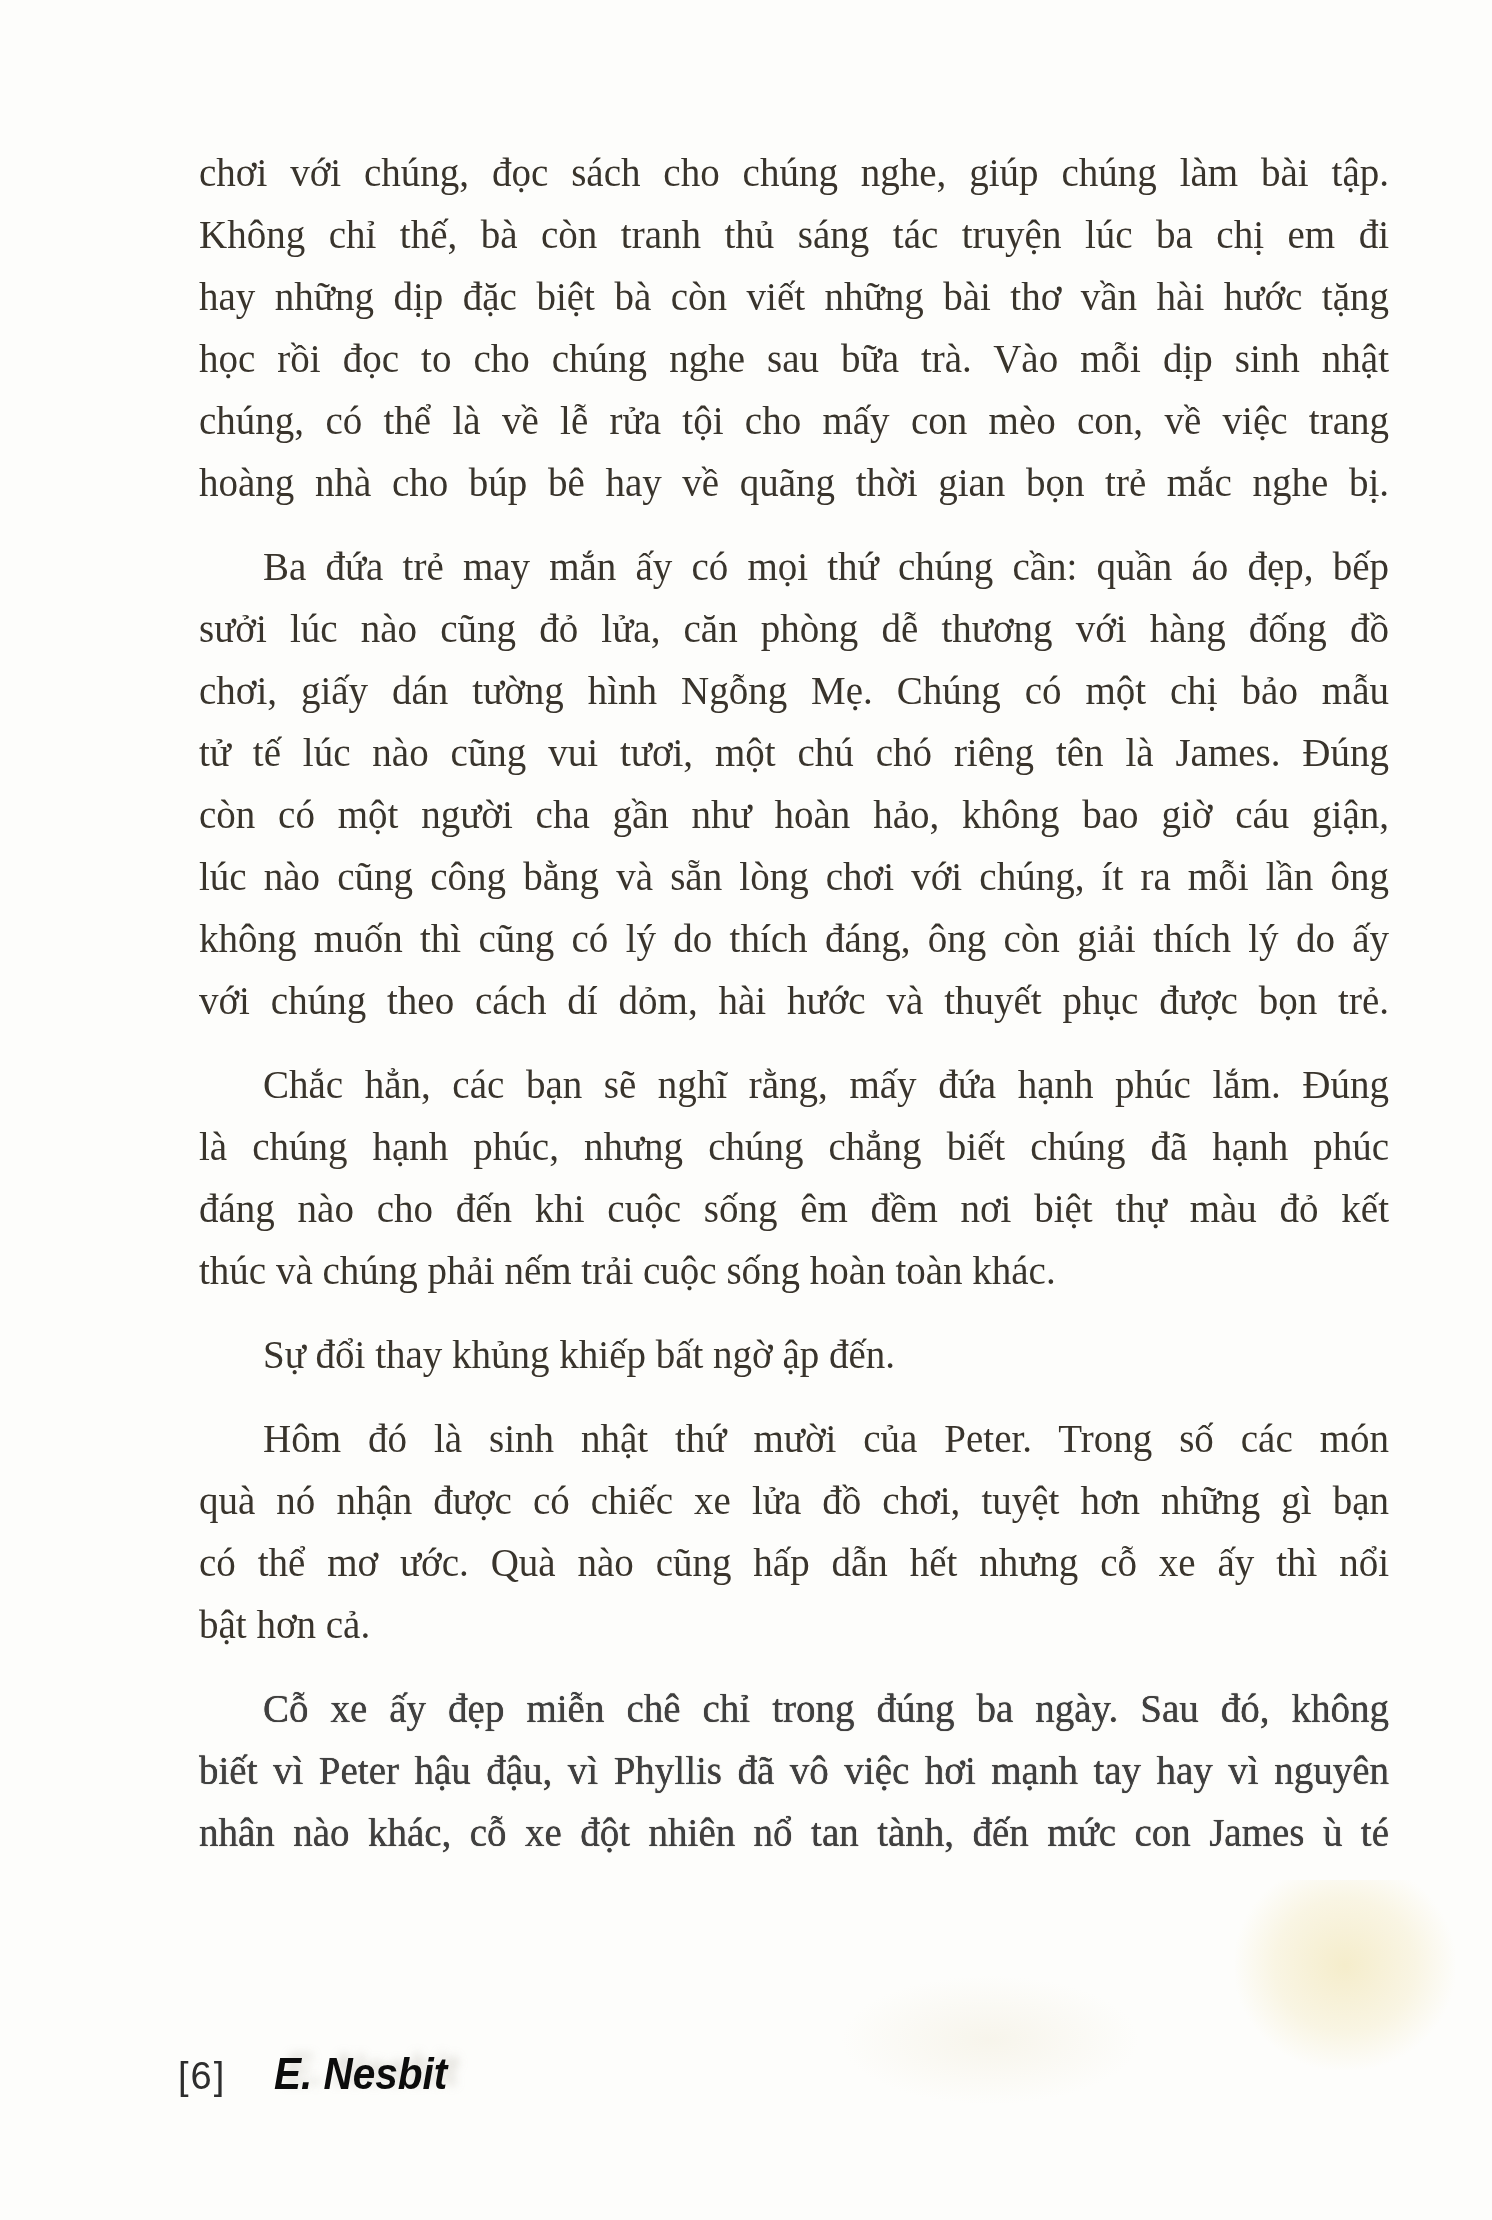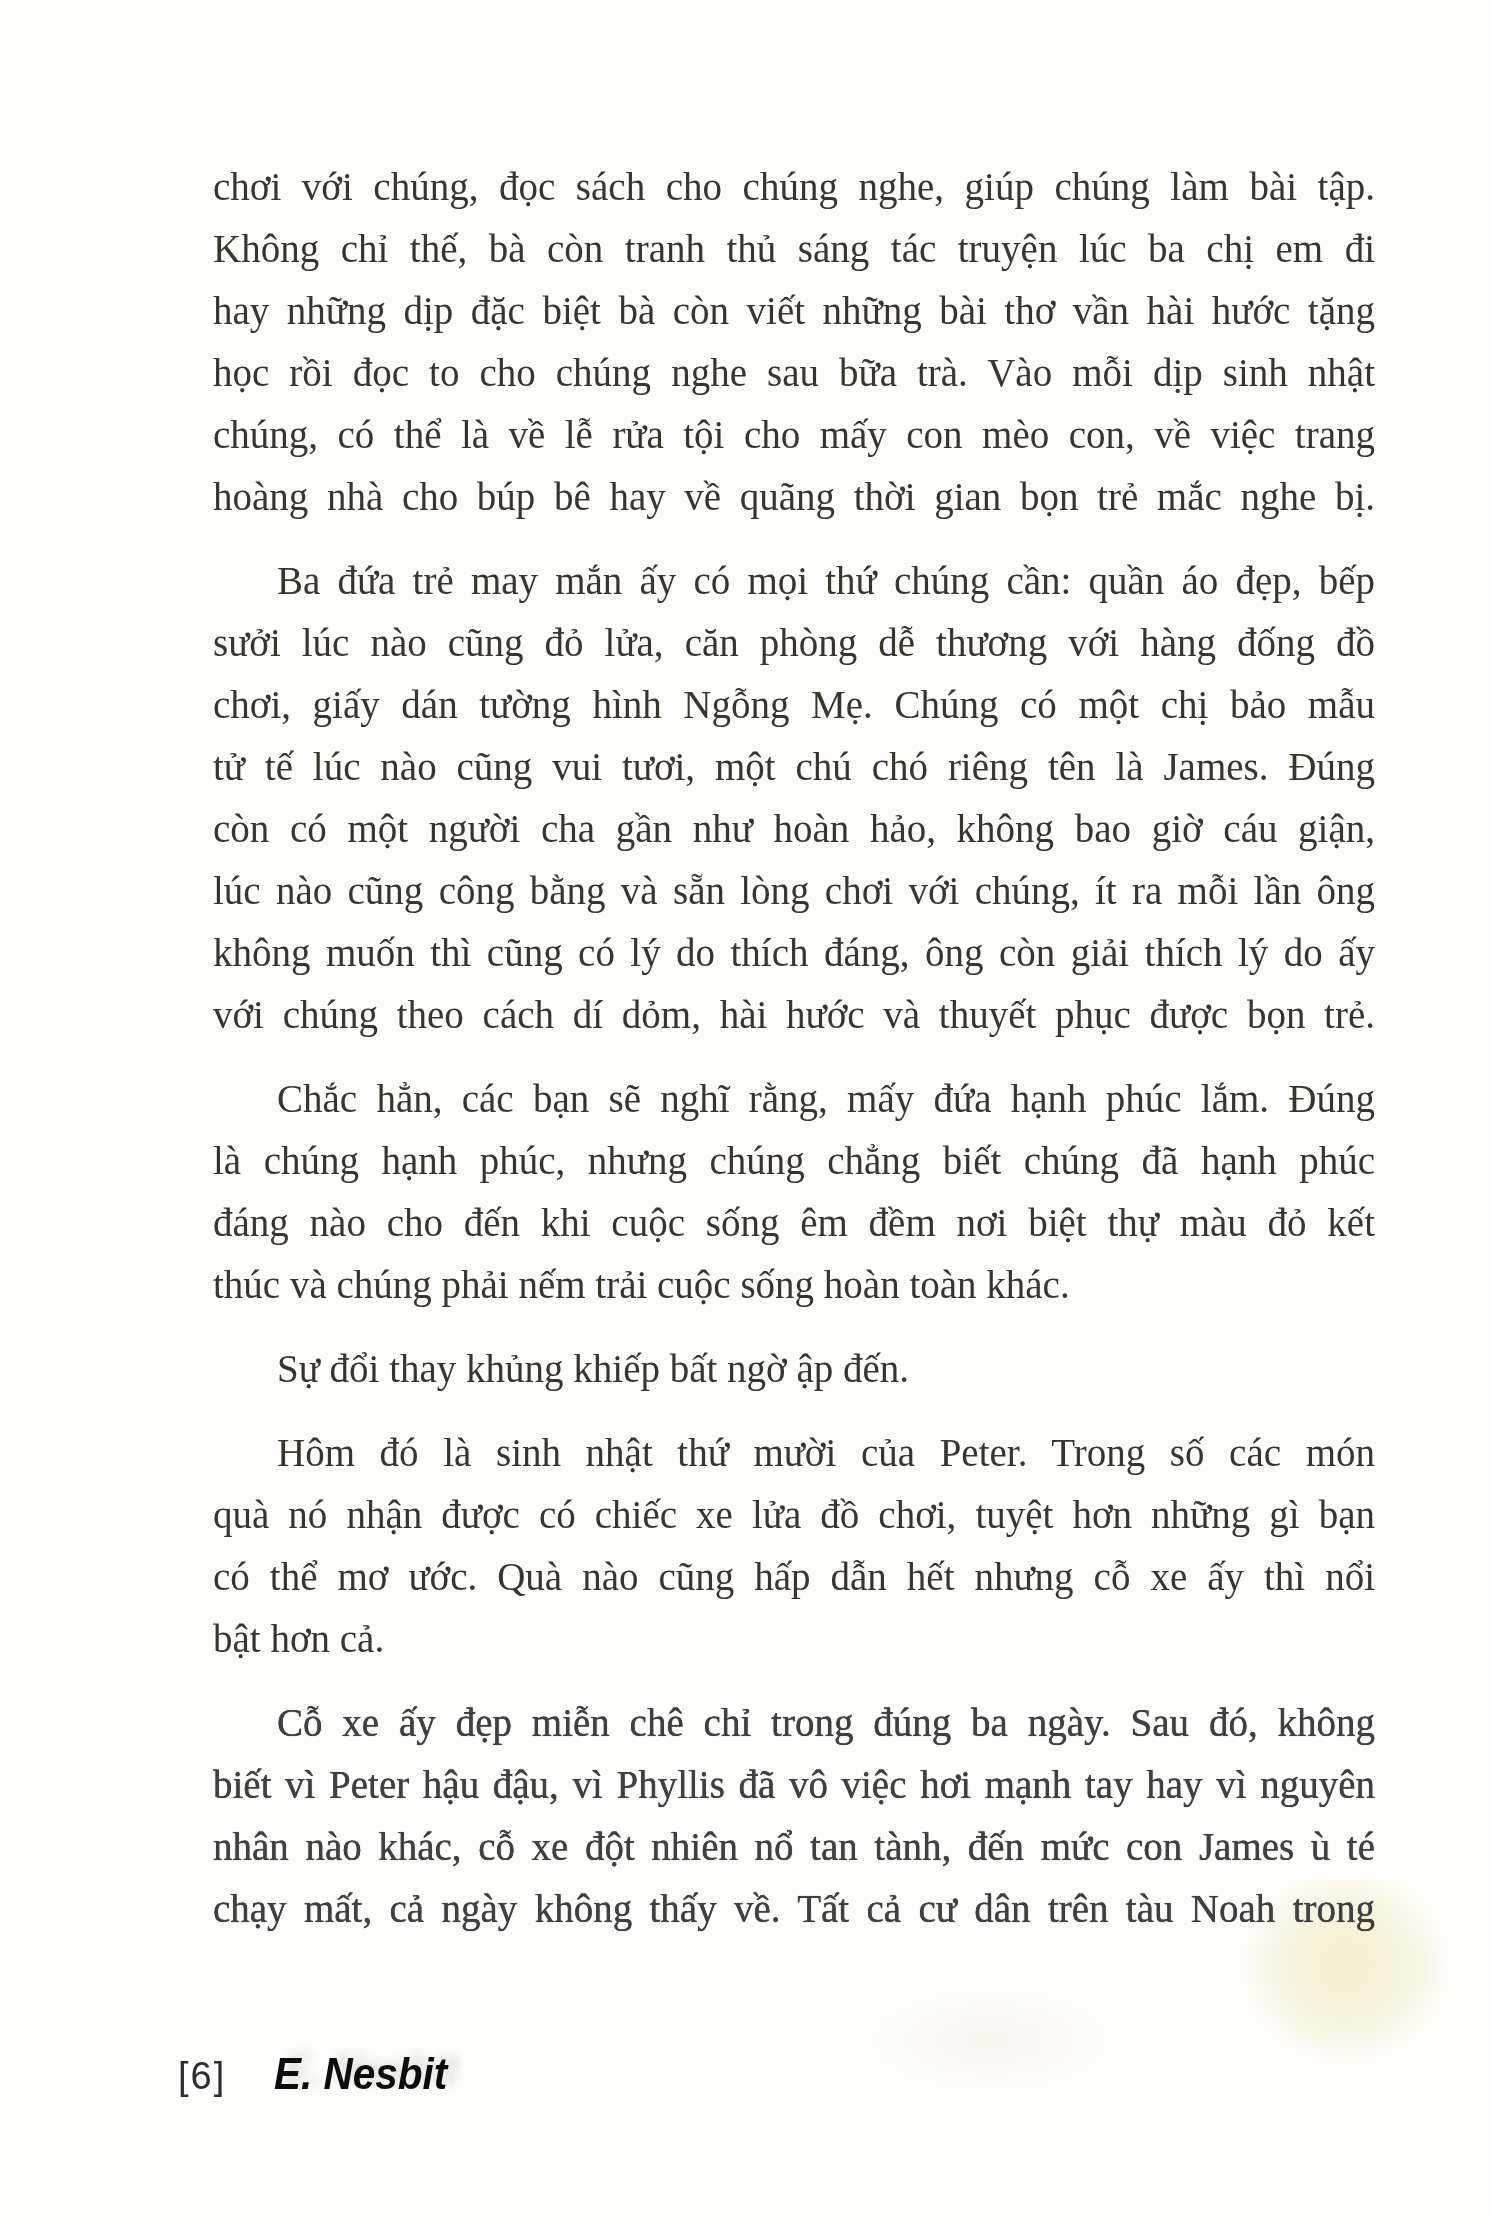--- a/index.html
+++ b/index.html
@@ -40,21 +40,21 @@
   }
   .text-block {
     position: absolute;
     top: 141px;
     left: 198px;
     width: 1192px;
     font-size: 39px;
     line-height: 62px;
     color: #39342c;
   }
-  .para { margin: 15px; padding: 0; }
+  .para { margin: 1px; padding: 0; }
   .para + .para { margin-top: 22px; }
   .para.heavy {
     color: #404040;
     text-shadow: 0 0 0.7px #211c17;
   }
   .line {
     text-align: justify;
     text-align-last: justify;
     height: 62px;
     white-space: normal;
@@ -124,21 +124,20 @@
       <div class="para">
         <div class="line first">Hôm đó là sinh nhật thứ mười của Peter. Trong số các món</div>
         <div class="line">quà nó nhận được có chiếc xe lửa đồ chơi, tuyệt hơn những gì bạn</div>
         <div class="line">có thể mơ ước. Quà nào cũng hấp dẫn hết nhưng cỗ xe ấy thì nổi</div>
         <div class="line natural">bật hơn cả.</div>
       </div>
       <div class="para heavy">
         <div class="line first">Cỗ xe ấy đẹp miễn chê chỉ trong đúng ba ngày. Sau đó, không</div>
         <div class="line">biết vì Peter hậu đậu, vì Phyllis đã vô việc hơi mạnh tay hay vì nguyên</div>
         <div class="line">nhân nào khác, cỗ xe đột nhiên nổ tan tành, đến mức con James ù té</div>
-        <div class="line">chạy mất, cả ngày không thấy về. Tất cả cư dân trên tàu Noah trong</div>
       </div>
     </main>
 
   <footer class="footer">
     <span class="pagenum">[6]</span>
     <span class="author">E. Nesbit</span>
   </footer>
 </div>
 
 </body></html>

